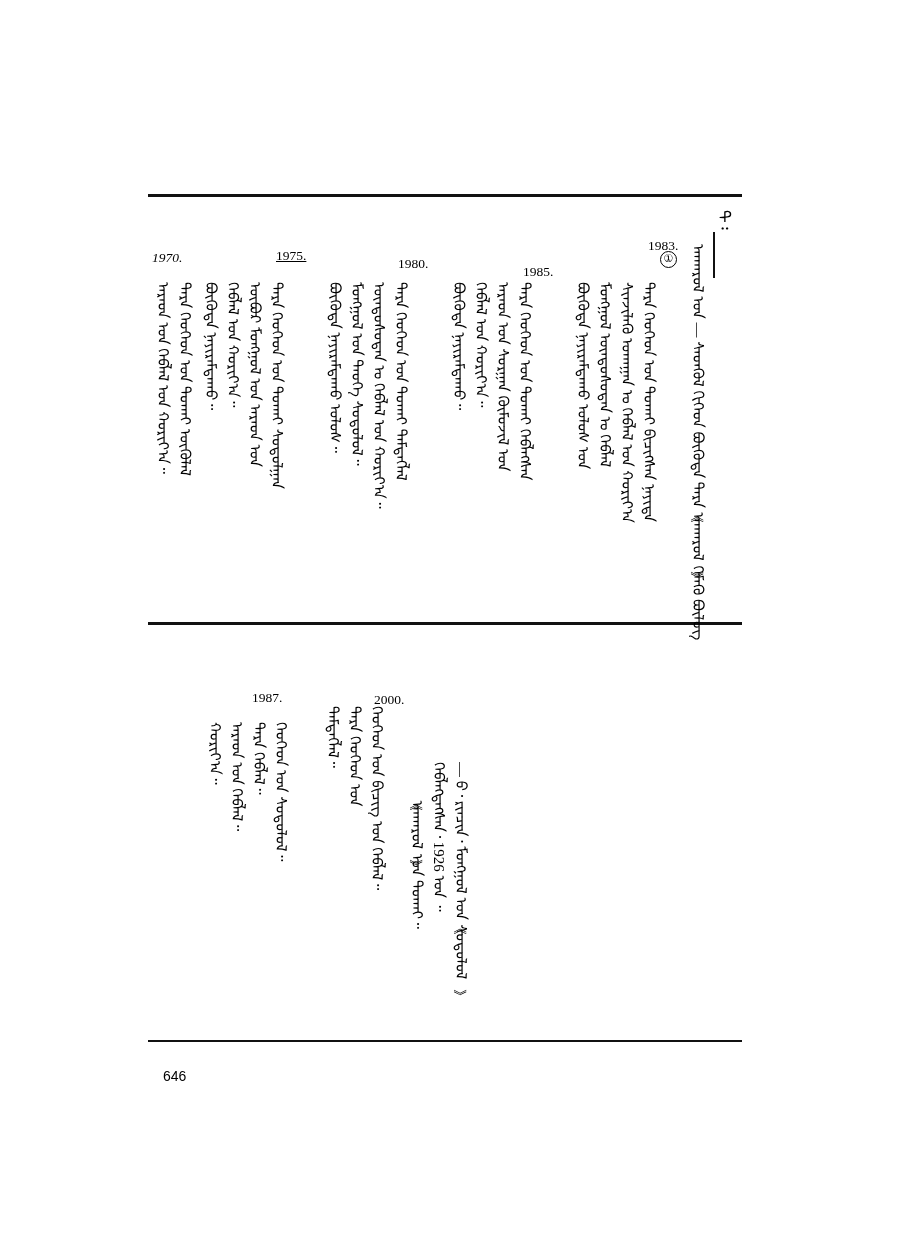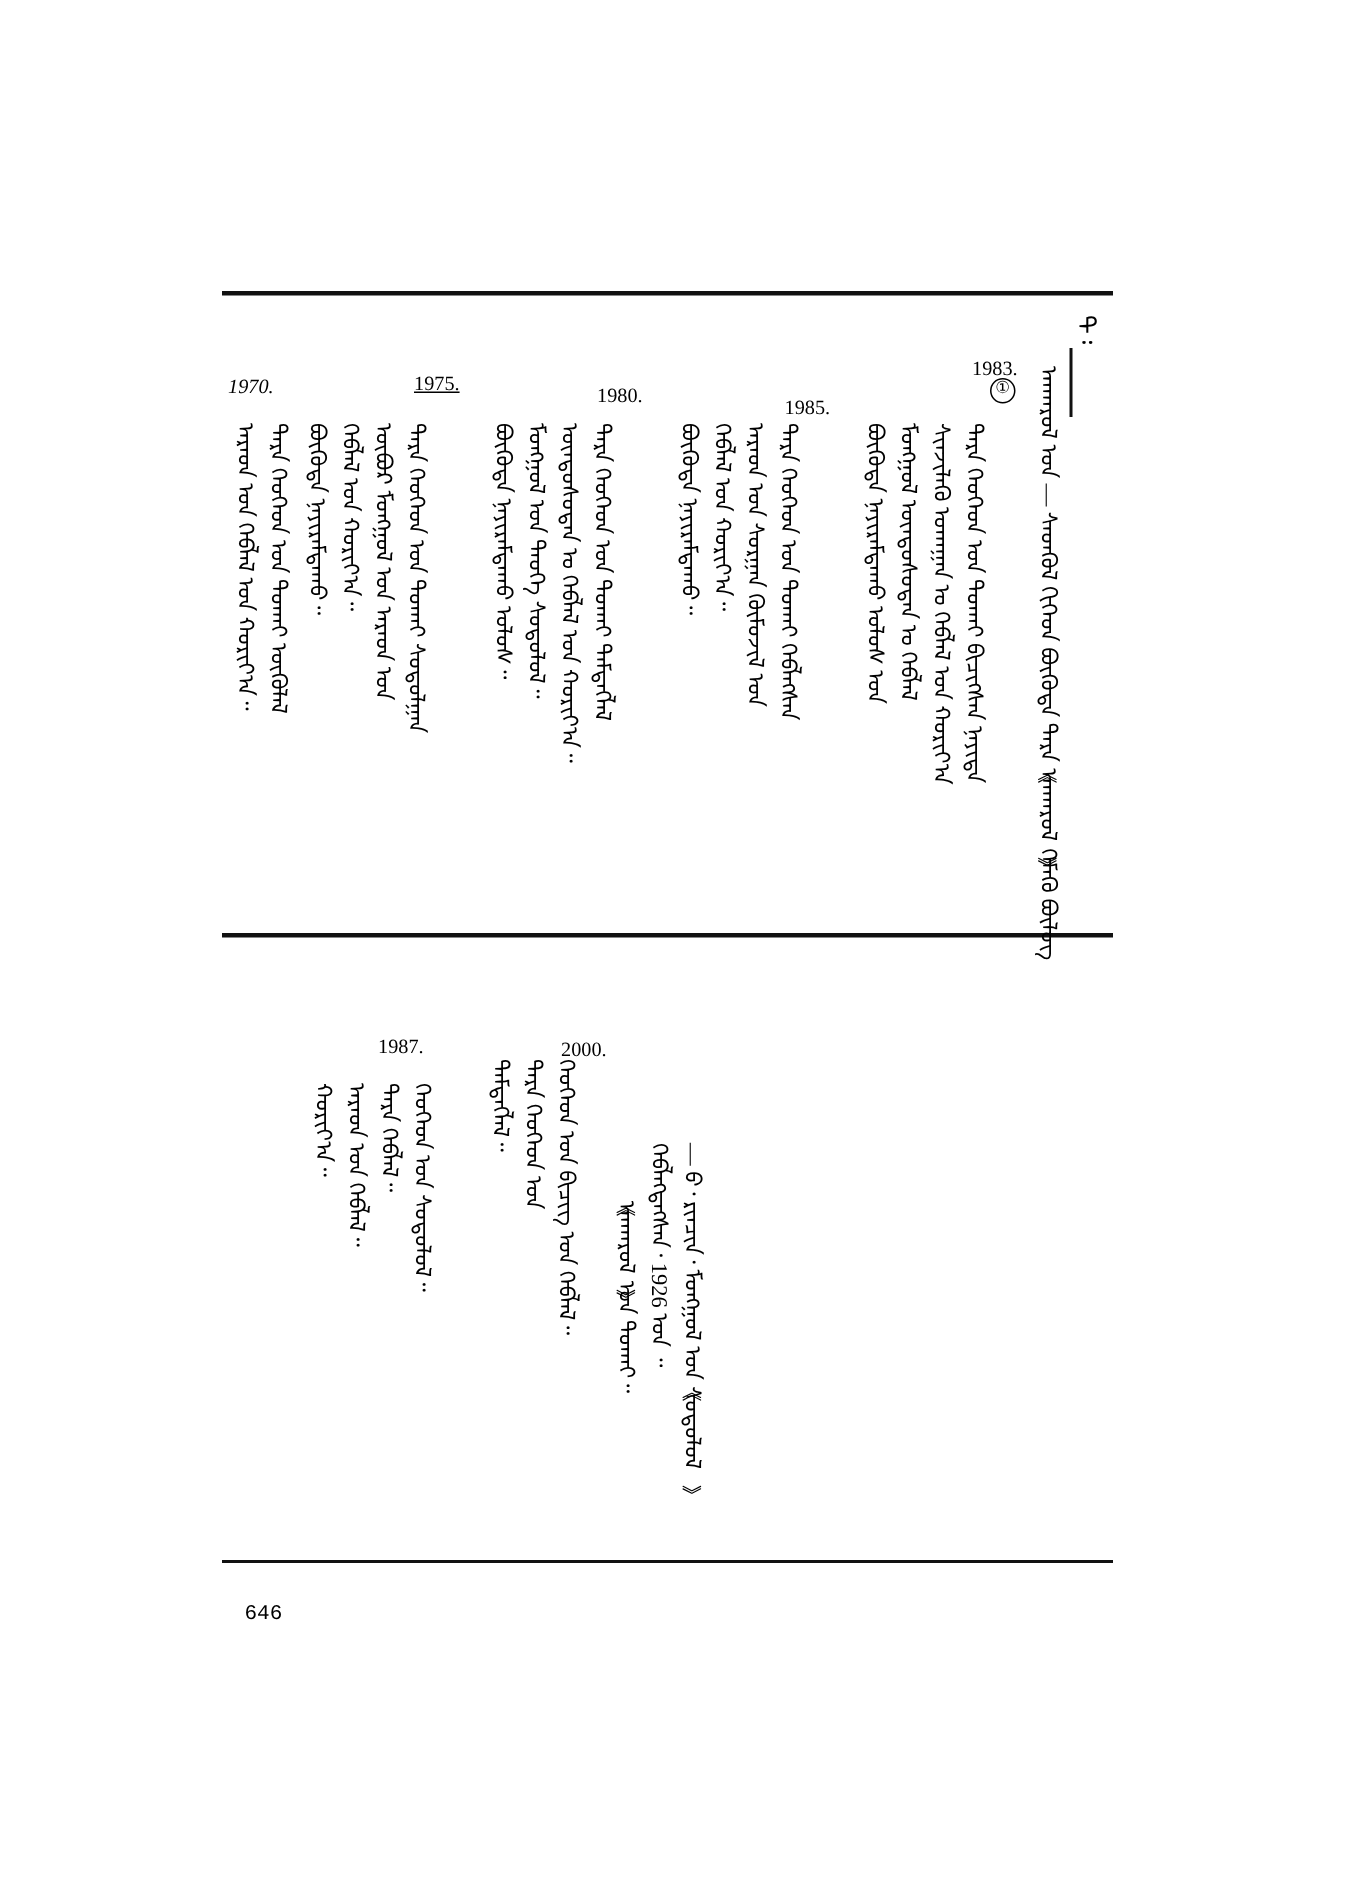--- a/index.html
+++ b/index.html
@@ -50,21 +50,21 @@
     font-size: 15px;
     letter-spacing: 0.5px;
   }
   .mong-lg { font-size: 17px; }
 
   .page-number {
     position: absolute;
     left: 163px;
     top: 1068px;
     font-size: 14px;
-    font-family: Liberation Mono, monospace;
+    font-family: Liberation Sans, sans-serif;
     color: #000;
   }
 
   
   .circled {
     display: inline-block;
     border: 1.4px solid #000;
     border-radius: 50%;
     width: 15px;
     height: 15px;

